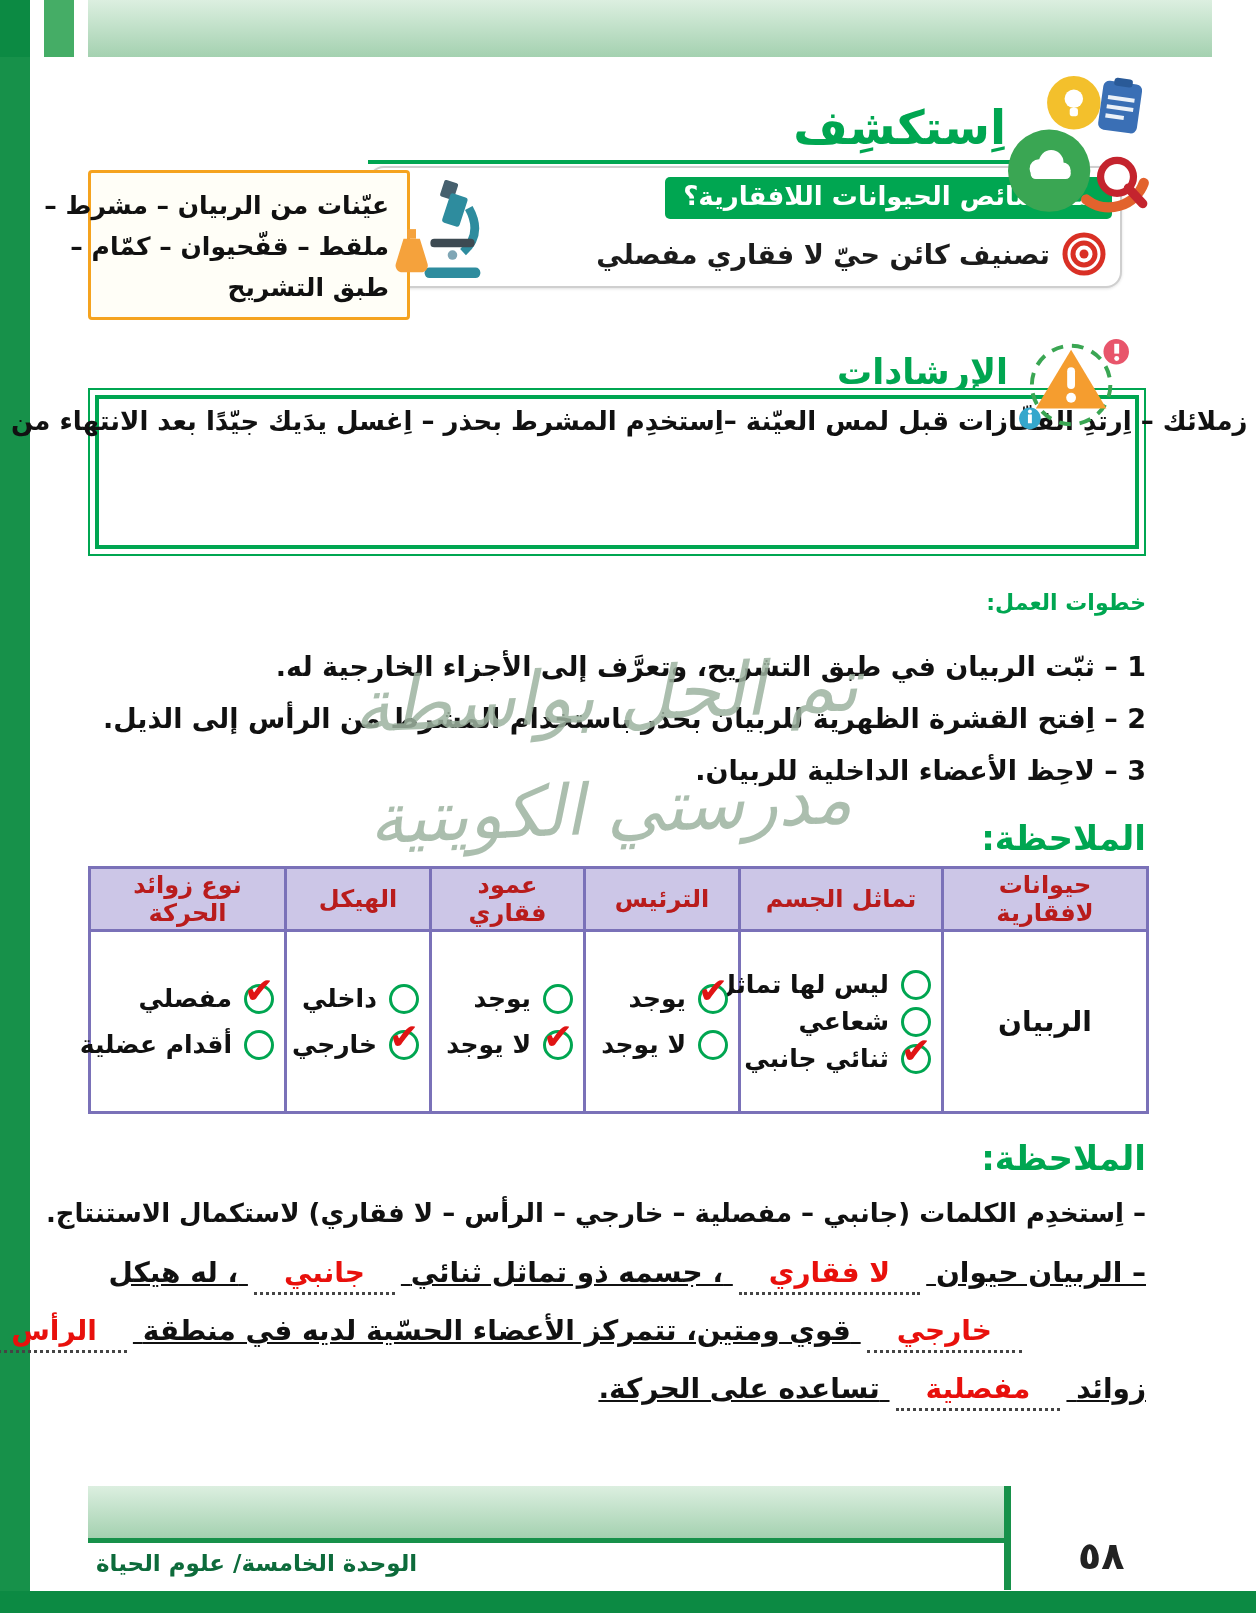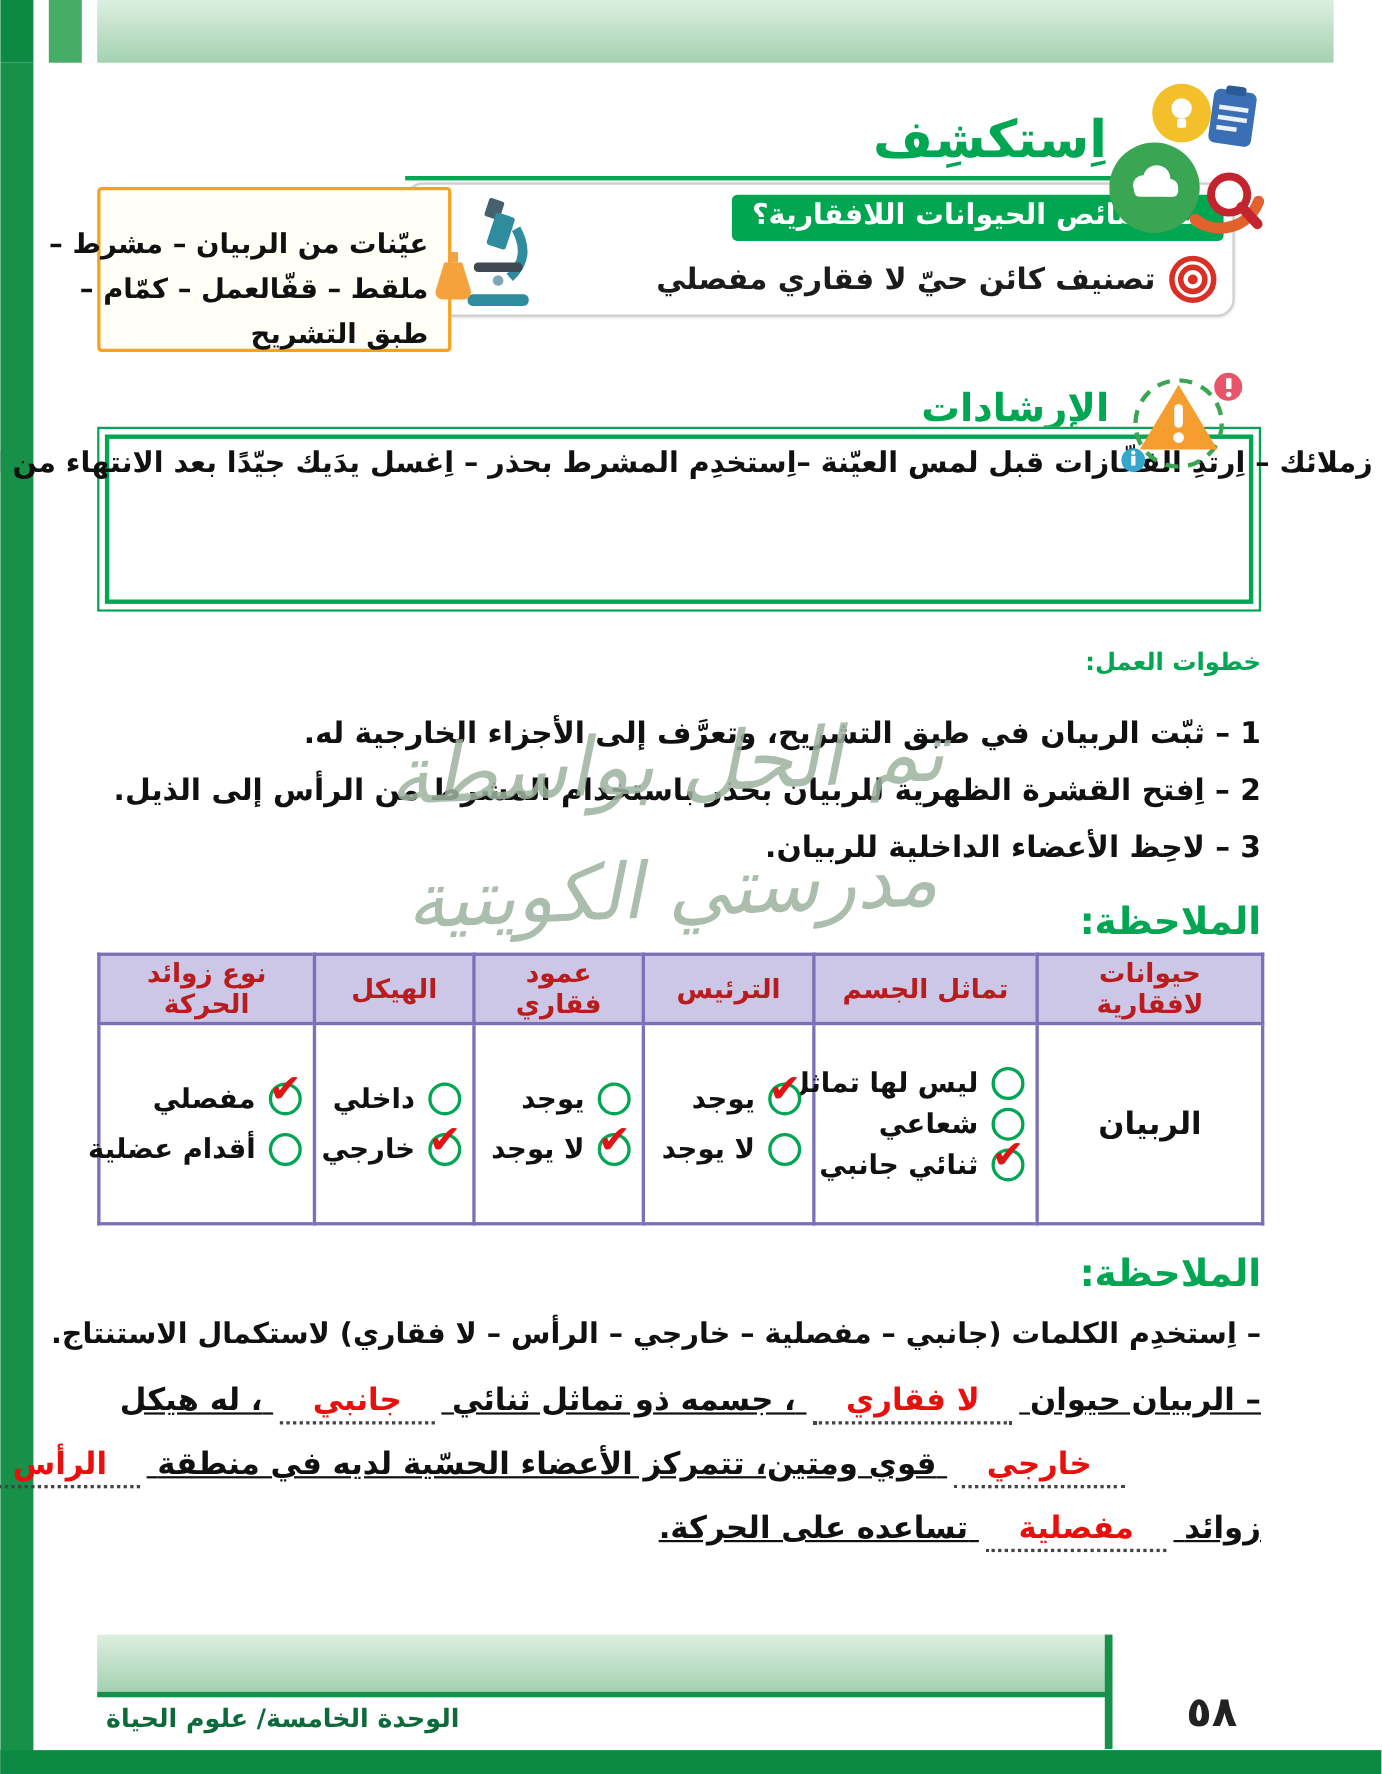--- a/index.html
+++ b/index.html
@@ -29,21 +29,21 @@
   .title-line { left:368px; top:160px; width:642px; height:4px; background:#00a651; }
   .header-box { left:368px; top:166px; width:754px; height:122px; background:#fff;
                 border:2px solid #cfcfcf; border-radius:16px; box-shadow:0 1px 3px rgba(0,0,0,.12); }
   .question-strip { position:absolute; right:8px; top:9px; background:#00a651; color:#fff;
                     font-size:26px; font-weight:800; padding:4px 18px 8px; border-radius:5px; white-space:nowrap; }
   .objective-row { position:absolute; right:14px; top:64px; display:flex; align-items:center; gap:12px; }
   .target-icon { width:44px; height:44px; flex:0 0 auto; }
   .objective-text { font-size:27px; font-weight:700; color:#1c1c1c; white-space:nowrap; }
 
   .materials-box { left:88px; top:170px; width:322px; height:150px; background:#fffef7;
-                   border:3px solid #f5a31f; border-radius:4px; padding:28px 18px; text-align:right; }
+                   border:3px solid #f5a31f; border-radius:4px; padding:12px 18px; text-align:right; }
   .materials-line { font-size:25px; font-weight:700; color:#111; line-height:41px; white-space:nowrap; }
   .microscope-icon { left:392px; top:178px; width:96px; height:108px; z-index:6; }
 
   
   .instr-icon { left:1012px; top:334px; width:128px; height:102px; z-index:5; }
   .instr-title { right:248px; top:352px; font-size:35px; font-weight:800; color:#00a651; }
   .instr-box { left:88px; top:388px; width:1058px; height:168px; border:2px solid #00a651;
                background:#fff; padding:5px; }
   .instr-inner { width:100%; height:100%; border:4px solid #00a651; display:flex;
                  flex-direction:row; justify-content:center; text-align:center; }
@@ -140,21 +140,21 @@
           <circle cx="22" cy="22" r="11" fill="#fff" stroke="#d93025" stroke-width="5"></circle>
           <circle cx="22" cy="22" r="4.5" fill="#d93025"></circle>
         </svg>
       </span>
       <span class="objective-text">تصنيف كائن حيّ لا فقاري مفصلي</span>
     </div>
   </div>
 
   <div class="abs materials-box">
     <div class="materials-line">عيّنات من الربيان – مشرط –</div>
-    <div class="materials-line">ملقط – قفّالعمل – كمّام –</div>
+    <div class="materials-line">ملقط – قفّحيوان – كمّام –</div>
     <div class="materials-line">طبق التشريح</div>
   </div>
 
   <div class="abs microscope-icon">
     <svg viewBox="0 0 100 110" width="96" height="108">
       <rect x="52" y="2" width="15" height="18" rx="2" fill="#46606e" transform="rotate(18 59 11)"></rect>
       <rect x="56" y="16" width="19" height="32" rx="3" fill="#2e8c9e" transform="rotate(18 65 32)"></rect>
       <path d="M80 30 q15 27 -6 46" stroke="#2e8c9e" stroke-width="9" fill="none"></path>
       <rect x="40" y="62" width="46" height="9" rx="4" fill="#3d4a52"></rect>
       <circle cx="63" cy="79" r="5" fill="#7fa6b5"></circle>

